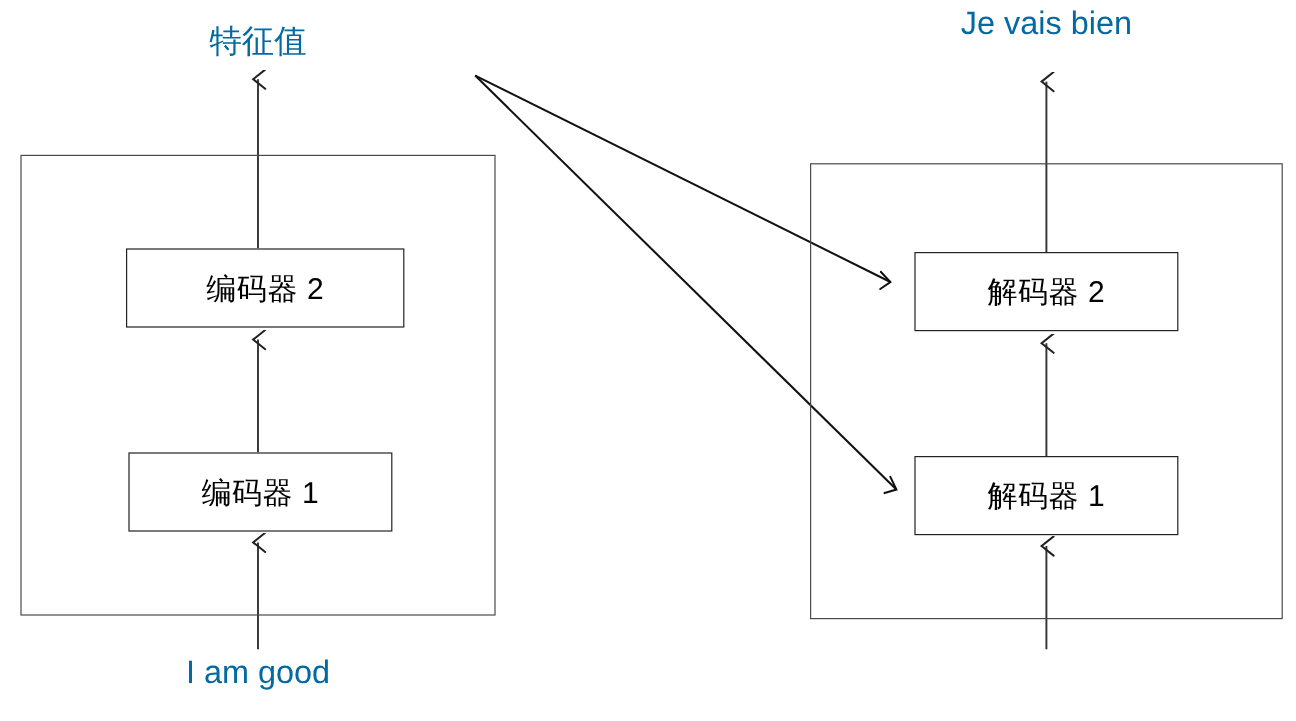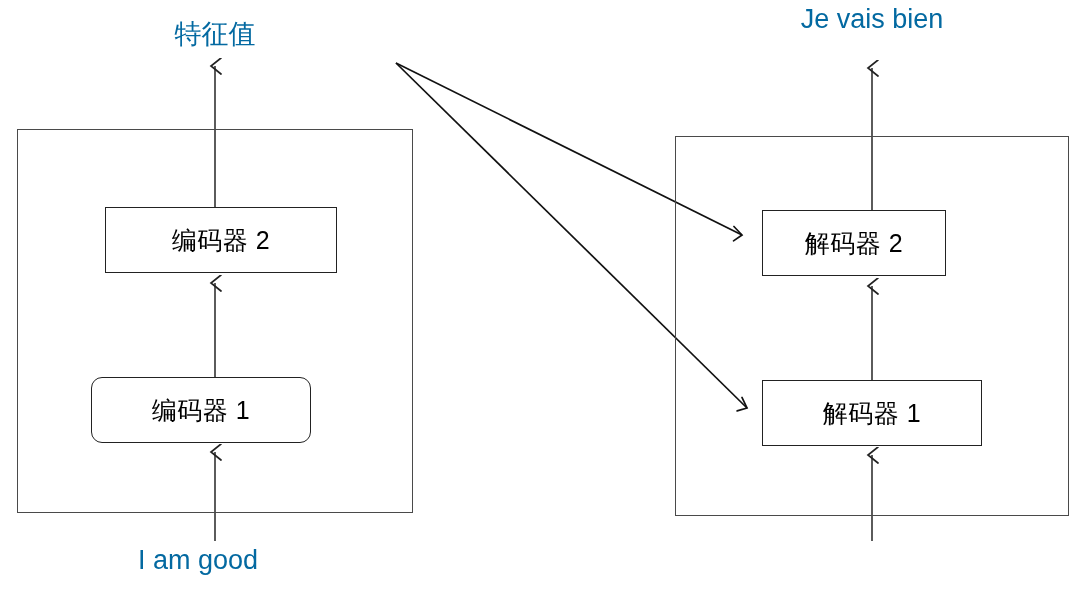--- a/index.html
+++ b/index.html
@@ -48,26 +48,26 @@
   .io-label {
     position: absolute;
     color: #0369a1;
     font-size: 27px;
     white-space: nowrap;
     transform: translateX(-50%);
   }
   
   #group-encoder   { left: 17px;  top: 129px; width: 396px; height: 384px; }
   #box-encoder-2   { left: 105px; top: 207px; width: 232px; height: 66px; }
-  #box-encoder-1   { left: 91px; top: 377px; width: 220px; height: 66px; border-radius: 11px; }
+  #box-encoder-1   { left: 107px; top: 377px; width: 220px; height: 66px; }
   #label-encoder-output { left: 215px; top: 16px; }
-  #label-encoder-input  { left: 198px; top: 545px; }
+  #label-encoder-input  { left: 215px; top: 545px; }
   
   #group-decoder   { left: 675px; top: 136px; width: 394px; height: 380px; }
-  #box-decoder-2   { left: 762px; top: 210px; width: 184px; height: 66px; }
+  #box-decoder-2   { left: 762px; top: 210px; width: 220px; height: 66px; }
   #box-decoder-1   { left: 762px; top: 380px; width: 220px; height: 66px; }
   #label-decoder-output { left: 872px; top: 4px; }
   #label-decoder-input  { left: 872px; top: 545px; }
 </style>
 </head>
 <body>
 
 <div id="diagram">
 
   <svg id="edges" viewBox="0 0 1080 601" width="1080" height="601" aria-hidden="true">

